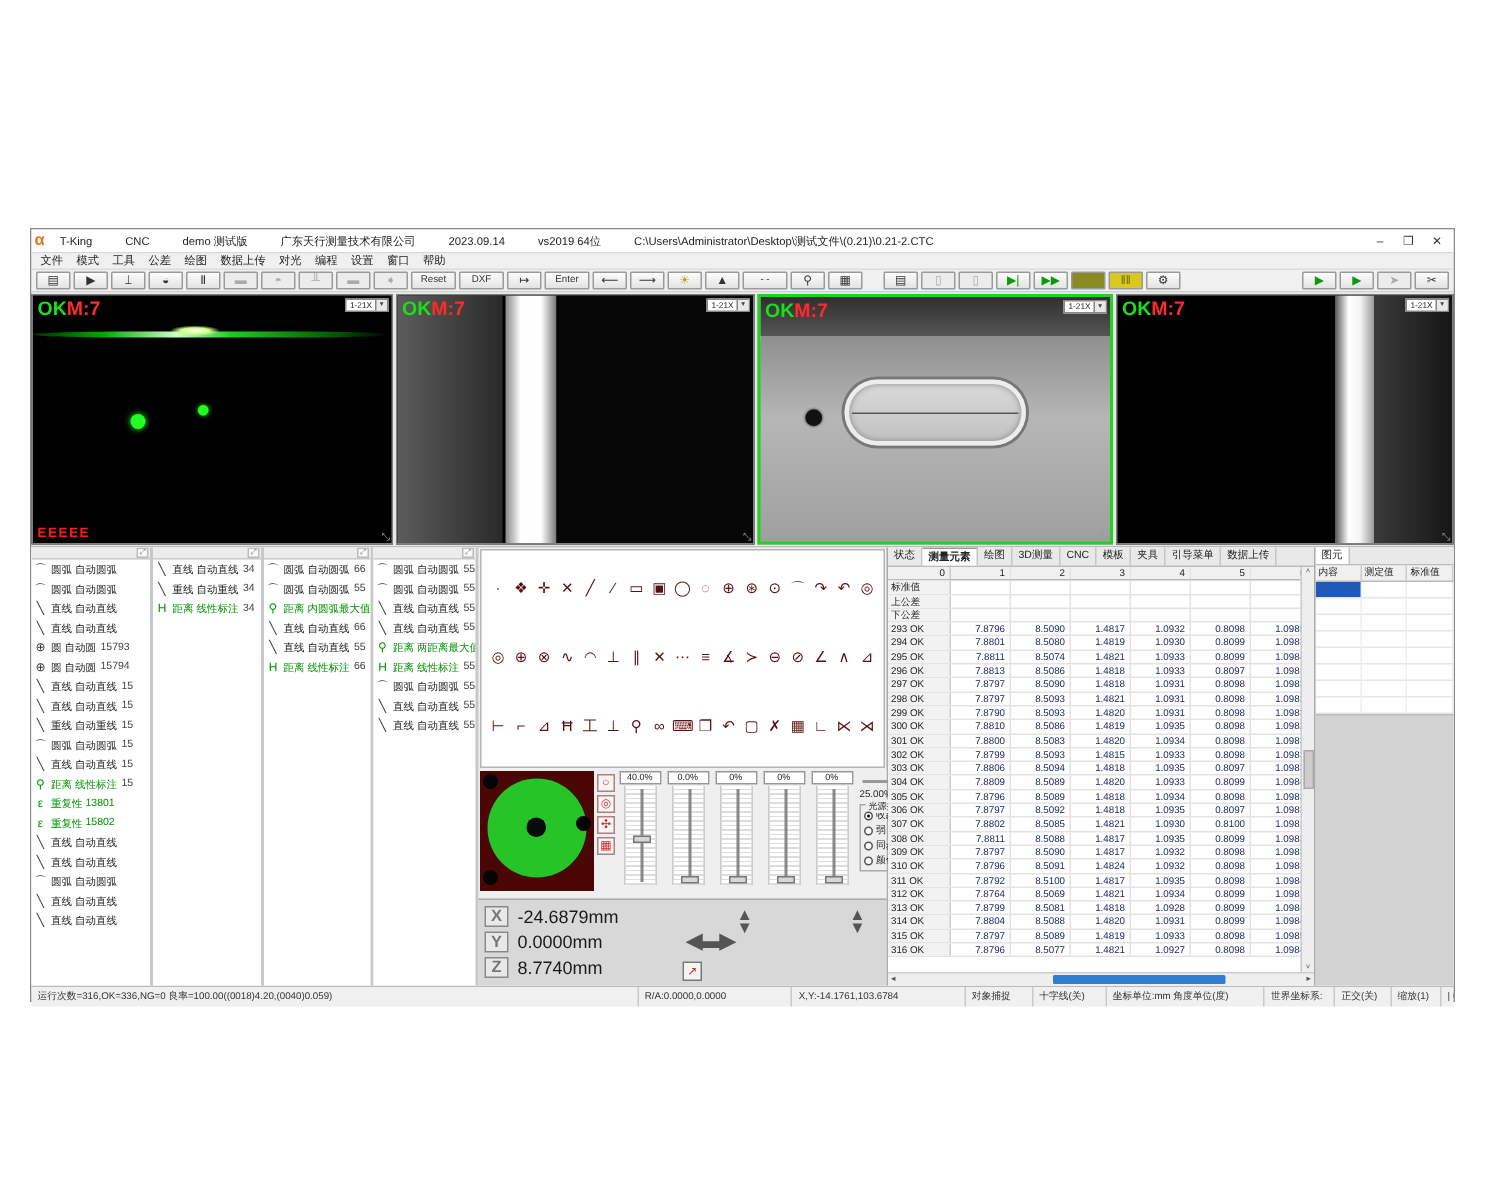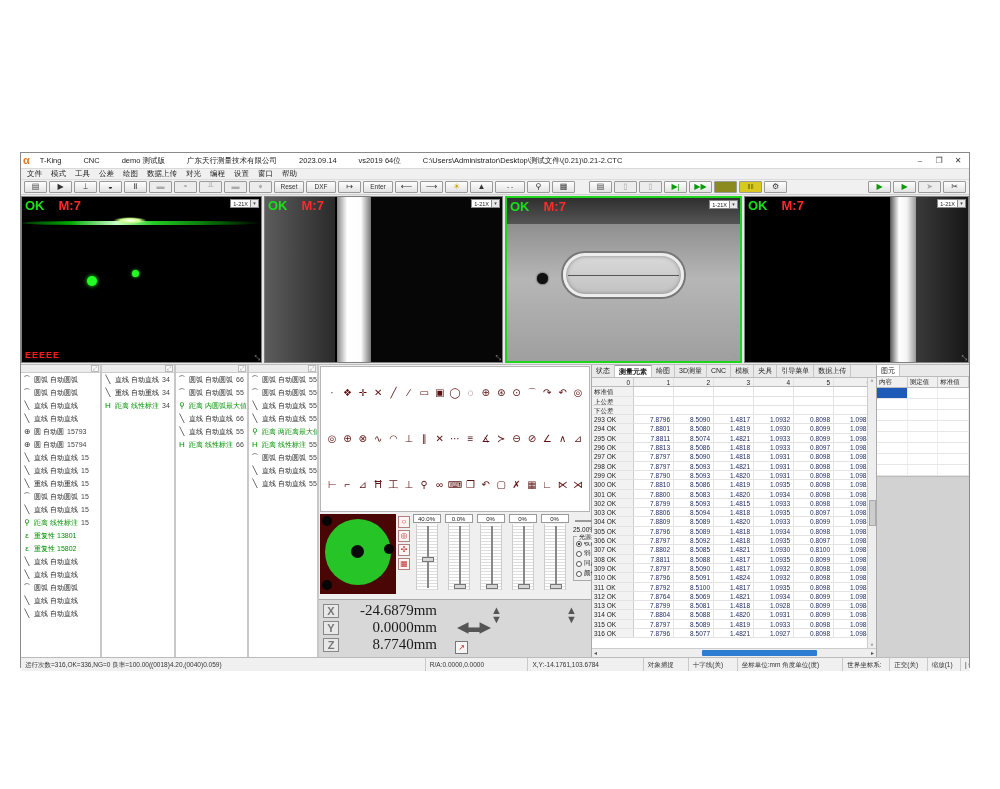--- a/index.html
+++ b/index.html
@@ -27,21 +27,21 @@
   .tbtn.olive{background:#8a8a20;color:#8a8a20;}
   .tbtn.pause{background:#d8c820;color:#6b6b00;}
   .tb-spacer{width:10px;}
   .tb-flex{flex:1;}
   
   #cameras{height:169px;display:flex;gap:2px;background:#e8e8e8;padding:1px 0;}
   .cam{position:relative;height:167px;border:1px solid #7f7f7f;background:#000;overflow:hidden;}
   .cam.sel{border:2px solid #1fd41f;}
   .cam-label{position:absolute;left:3px;top:1px;font-weight:bold;font-size:13px;z-index:5;}
   .cam-ok{color:#19e019;}
-  .cam-m{color:#ff2a2a;margin-left:14px;}
+  .cam-m{color:#ff2a2a;}
   .zoombox{position:absolute;right:2px;top:2px;z-index:5;display:flex;align-items:center;background:#fff;border:1px solid #888;height:9px;}
   .zoombox .zval{font-size:5.5px;padding:0 2px;color:#222;}
   .zoombox .zdrop{width:8px;height:7px;border-left:1px solid #888;background:#e8e8e8;font-size:5px;line-height:7px;text-align:center;color:#444;}
   .resize-h{position:absolute;right:1px;bottom:0;font-size:7px;color:#9a9a9a;z-index:5;}
   
   .c1-line{position:absolute;left:0;top:24px;width:100%;height:4px;
     background:linear-gradient(90deg,#030,#0a0 20%,#cfc 40%,#2c2 55%,#050 85%,#000);border-radius:50%/100%;filter:blur(.4px);}
   .c1-glow{position:absolute;left:38%;top:20px;width:34px;height:7px;background:radial-gradient(#fff,#cf8 40%,transparent 70%);}
   .c1-dot1{position:absolute;left:27%;top:48%;width:10px;height:10px;border-radius:50%;background:#2f2;box-shadow:0 0 4px #2f2;}
   .c1-dot2{position:absolute;left:46%;top:44%;width:7px;height:7px;border-radius:50%;background:#2f2;box-shadow:0 0 3px #2f2;}
@@ -105,21 +105,21 @@
   .mini-select{border:1px solid #888;background:#fff;height:8px;display:flex;align-items:center;margin-left:4px;}
   .mini-select .v{padding:0 4px;font-size:6px;}
   .mini-select .a{width:8px;height:8px;background:#e0e0e0;border-left:1px solid #888;font-size:5px;text-align:center;line-height:8px;}
   #lo-scroll{position:absolute;right:0;top:0;bottom:0;width:7px;background:#e2e2e2;border-left:1px solid #c0c0c0;
     display:flex;flex-direction:column;justify-content:space-between;align-items:center;font-size:5px;color:#666;}
   
   #coords{flex:1;background:#d8d8d8;border-top:1px solid #aaa;position:relative;padding:2px 4px;}
   .axis-row{display:flex;align-items:center;height:17px;}
   .axis-letter{width:16px;height:14px;border:1px solid #888;color:#777;background:#e8e8e8;font-size:11px;font-weight:bold;
     text-align:center;line-height:13px;margin-right:6px;}
-  .axis-val{width:92px;text-align:right;font-size:15px;color:#1a1a1a;font-family:Liberation Serif, serif;}
+  .axis-val{width:92px;font-size:12px;color:#1a1a1a;}
   #jog{position:absolute;right:14px;top:6px;width:120px;height:40px;color:#555;}
   #jog .h{position:absolute;left:0;top:12px;font-size:15px;letter-spacing:-2px;color:#555;}
   #jog .v1{position:absolute;left:34px;top:0px;font-size:11px;line-height:9px;text-align:center;color:#555;}
   #jog .v2{position:absolute;right:0;top:0px;font-size:11px;line-height:9px;text-align:center;color:#555;}
   #diagbtn{position:absolute;left:136px;bottom:3px;width:13px;height:13px;border:1px solid #777;background:#f4f4f4;
     color:#c03030;font-size:8px;line-height:11px;text-align:center;}
   
   #tablewrap{width:285px;display:flex;flex-direction:column;background:#fff;border-right:1px solid #aaa;position:relative;}
   #tabs{height:13px;display:flex;background:#e9e9e9;border-bottom:1px solid #bbb;}
   .tab{padding:0 4px;font-size:7px;line-height:12px;color:#222;border-right:1px solid #c5c5c5;white-space:nowrap;}

